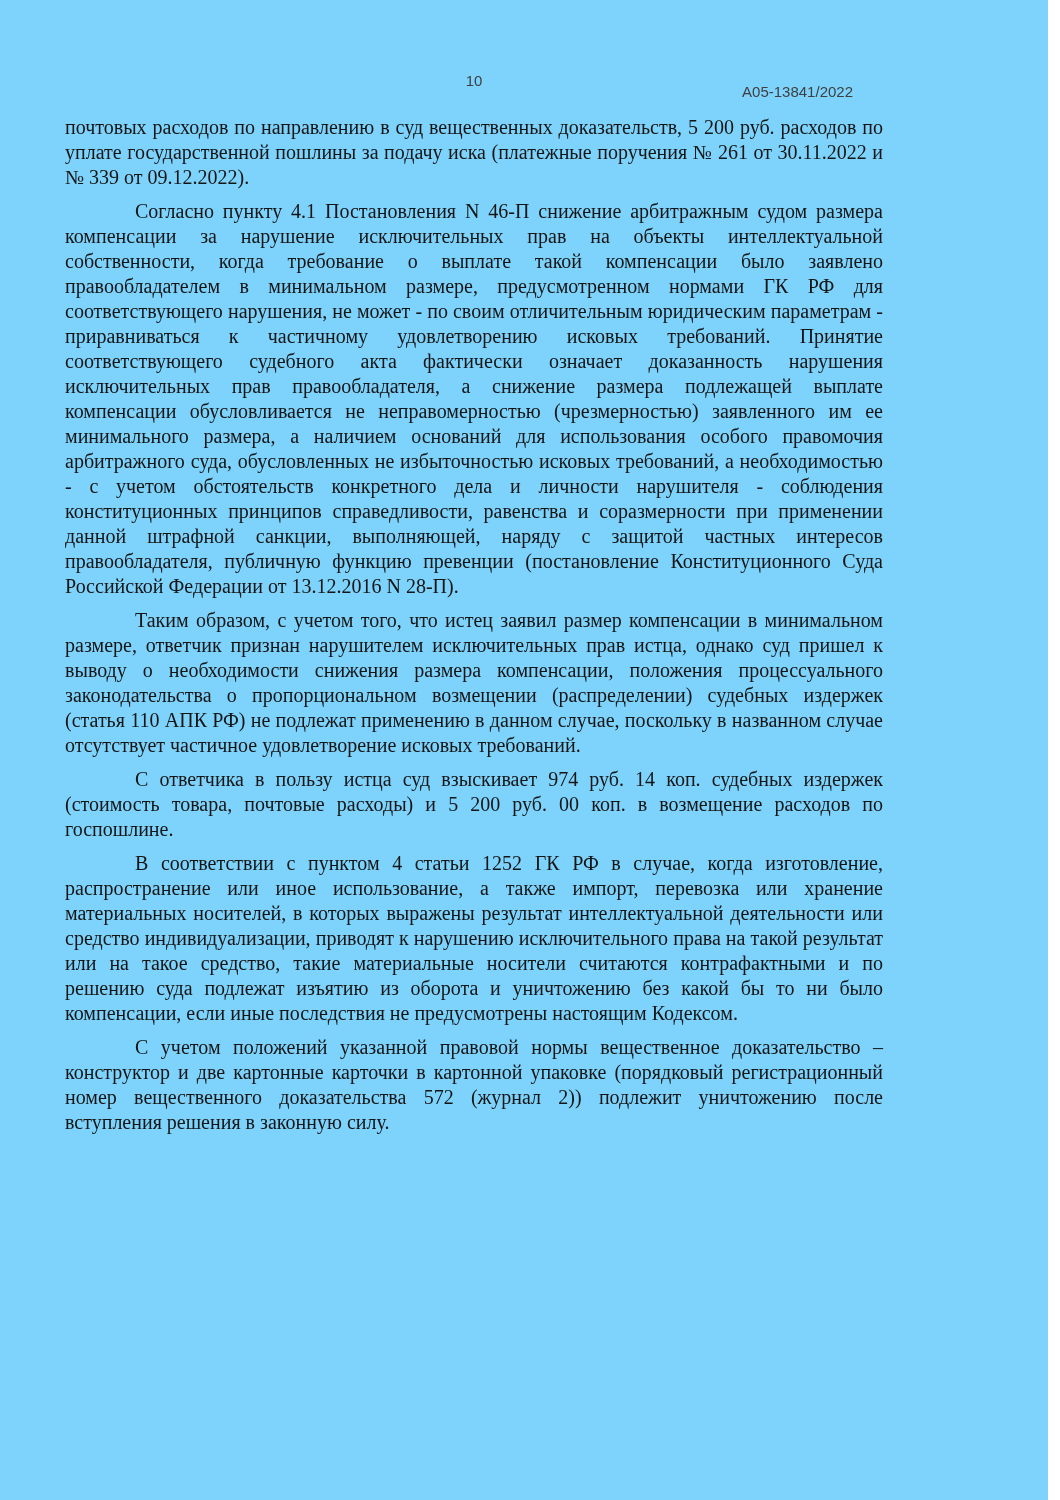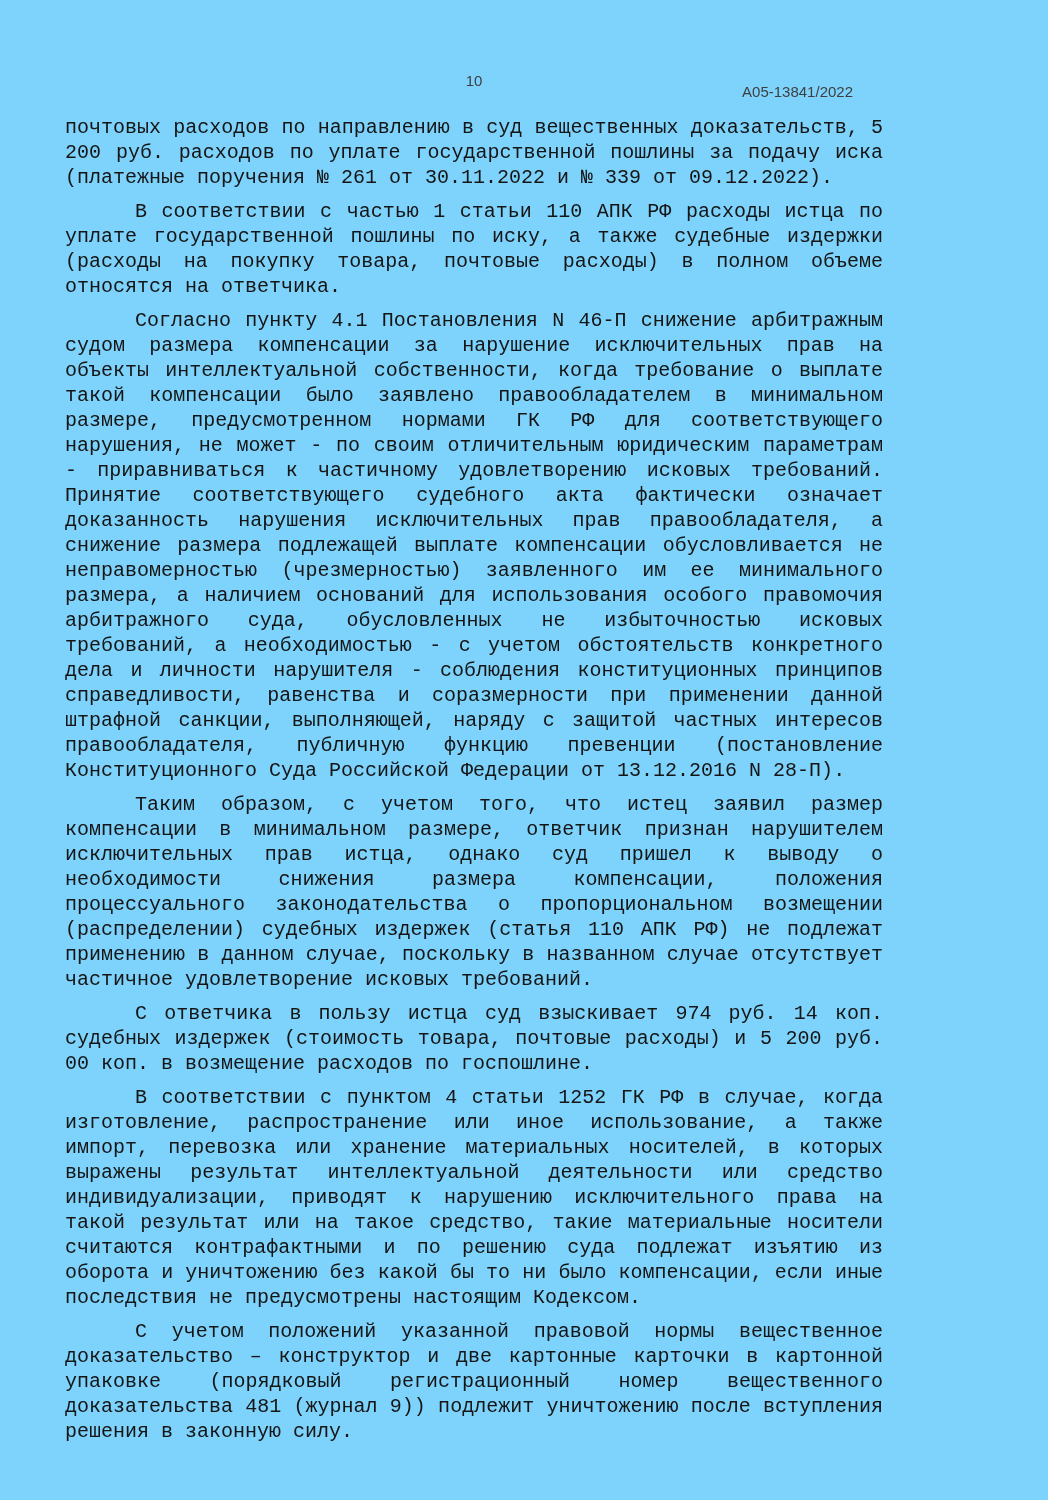--- a/index.html
+++ b/index.html
@@ -42,39 +42,37 @@
   .doc-body {
     font-family: "Liberation Serif", "DejaVu Serif", serif;
     font-size: 20px;
     line-height: 25px;
     color: #151515;
     text-align: justify;
   }
   .para {
     margin: 0 0 9px 0;
     text-indent: 70px;
-    font-family: Liberation Mono, monospace;
   }
   .para.no-indent {
     text-indent: 0;
   }
 </style>
 </head>
 <body>
 
 <div class="page">
 
   <header class="page-header">
     <span class="page-number">10</span>
     <span class="case-number">А05-13841/2022</span>
   </header>
 
   <main class="doc-body">
     <p class="para no-indent">почтовых расходов по направлению в суд вещественных доказательств, 5 200 руб. расходов по уплате государственной пошлины за подачу иска (платежные поручения № 261 от 30.11.2022 и № 339 от 09.12.2022).</p>
-    <p class="para">В соответствии с частью 1 статьи 110 АПК РФ расходы истца по уплате государственной пошлины по иску, а также судебные издержки (расходы на покупку товара, почтовые расходы) в полном объеме относятся на ответчика.</p>
     <p class="para">Согласно пункту 4.1 Постановления N 46-П снижение арбитражным судом размера компенсации за нарушение исключительных прав на объекты интеллектуальной собственности, когда требование о выплате такой компенсации было заявлено правообладателем в минимальном размере, предусмотренном нормами ГК РФ для соответствующего нарушения, не может - по своим отличительным юридическим параметрам - приравниваться к частичному удовлетворению исковых требований. Принятие соответствующего судебного акта фактически означает доказанность нарушения исключительных прав правообладателя, а снижение размера подлежащей выплате компенсации обусловливается не неправомерностью (чрезмерностью) заявленного им ее минимального размера, а наличием оснований для использования особого правомочия арбитражного суда, обусловленных не избыточностью исковых требований, а необходимостью - с учетом обстоятельств конкретного дела и личности нарушителя - соблюдения конституционных принципов справедливости, равенства и соразмерности при применении данной штрафной санкции, выполняющей, наряду с защитой частных интересов правообладателя, публичную функцию превенции (постановление Конституционного Суда Российской Федерации от 13.12.2016 N 28-П).</p>
     <p class="para">Таким образом, с учетом того, что истец заявил размер компенсации в минимальном размере, ответчик признан нарушителем исключительных прав истца, однако суд пришел к выводу о необходимости снижения размера компенсации, положения процессуального законодательства о пропорциональном возмещении (распределении) судебных издержек (статья 110 АПК РФ) не подлежат применению в данном случае, поскольку в названном случае отсутствует частичное удовлетворение исковых требований.</p>
     <p class="para">С ответчика в пользу истца суд взыскивает 974 руб. 14 коп. судебных издержек (стоимость товара, почтовые расходы) и 5 200 руб. 00 коп. в возмещение расходов по госпошлине.</p>
     <p class="para">В соответствии с пунктом 4 статьи 1252 ГК РФ в случае, когда изготовление, распространение или иное использование, а также импорт, перевозка или хранение материальных носителей, в которых выражены результат интеллектуальной деятельности или средство индивидуализации, приводят к нарушению исключительного права на такой результат или на такое средство, такие материальные носители считаются контрафактными и по решению суда подлежат изъятию из оборота и уничтожению без какой бы то ни было компенсации, если иные последствия не предусмотрены настоящим Кодексом.</p>
-    <p class="para">С учетом положений указанной правовой нормы вещественное доказательство – конструктор и две картонные карточки в картонной упаковке (порядковый регистрационный номер вещественного доказательства 481 (журнал 9)) подлежит уничтожению после вступления решения в законную силу.</p>
+    <p class="para">С учетом положений указанной правовой нормы вещественное доказательство – конструктор и две картонные карточки в картонной упаковке (порядковый регистрационный номер вещественного доказательства 572 (журнал 2)) подлежит уничтожению после вступления решения в законную силу.</p>
   </main>
 
 </div>
 
 </body></html>

